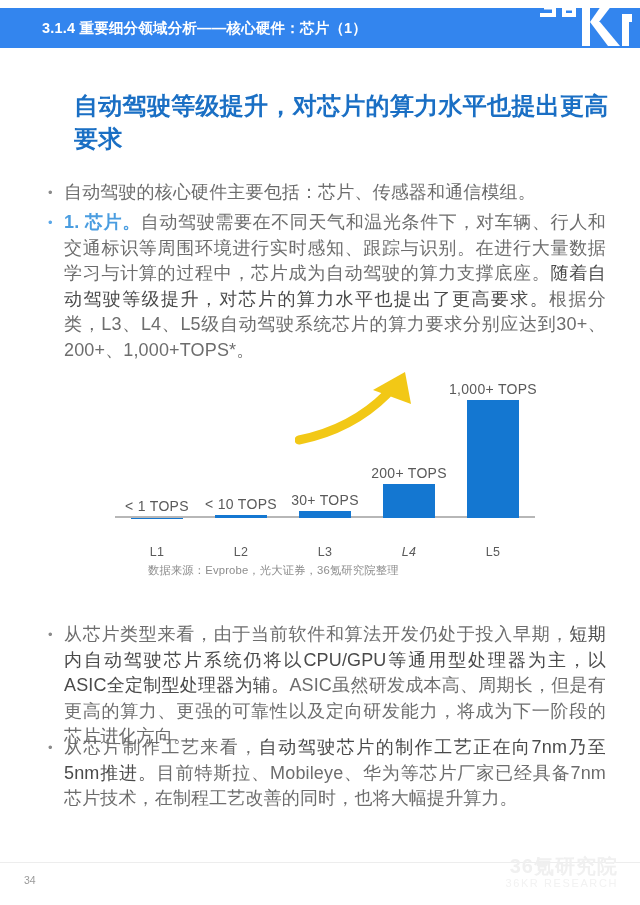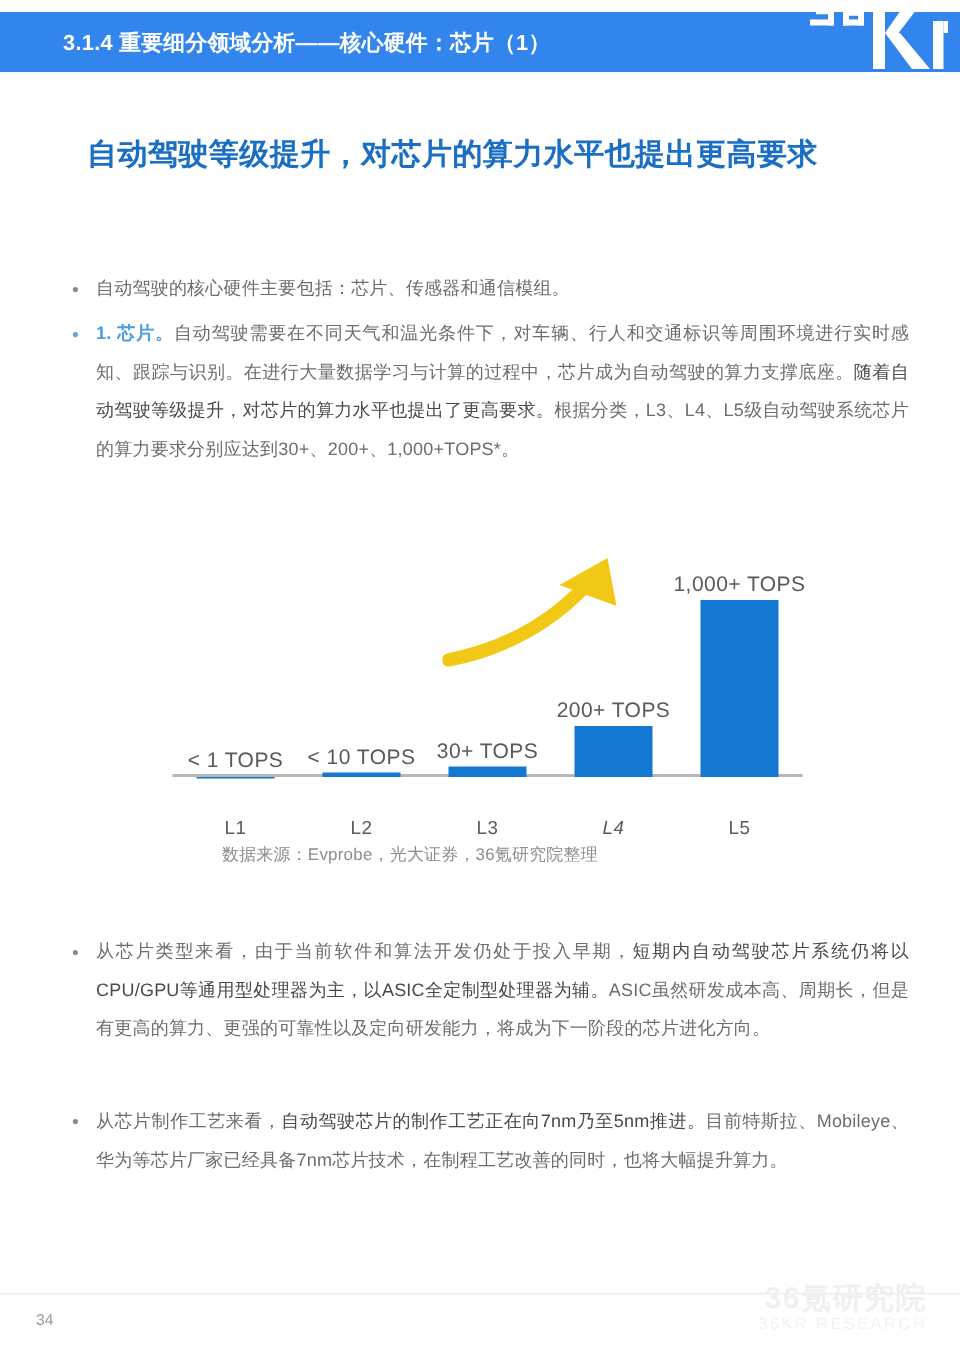--- a/index.html
+++ b/index.html
@@ -43,25 +43,25 @@
     right: 8px;
     top: -6px;
     width: 96px;
     height: 58px;
     overflow: hidden;
   }
 
   
   .main-title {
     position: absolute;
-    left: 58px;
+    left: 74px;
     top: 90px;
     width: 540px;
     color: #1a6fc4;
-    font-size: 20px;
+    font-size: 24px;
     font-weight: bold;
     line-height: 1.36;
     letter-spacing: 0.3px;
   }
 
   
   .bullet-block {
     position: absolute;
     display: flex;
     align-items: flex-start;
@@ -72,21 +72,21 @@
     color: #8a8a8a;
     font-size: 13px;
     line-height: 25px;
     text-align: left;
     padding-left: 2px;
   }
   .bullet-dot.blue { color: #5aa7e8; }
   .bullet-text {
     flex: 1;
     color: #6d6d6d;
-    font-size: 12px;
+    font-size: 18px;
     line-height: 25.5px;
     text-align: justify;
     letter-spacing: 0.15px;
   }
   .bullet-text b { color: #4a4a4a; font-weight: normal; }
   .kw-blue { color: #4a9de0; font-weight: bold; }
 
   #b1 { left: 46px; top: 180px; width: 560px; }
   #b2 { left: 46px; top: 210px; width: 560px; }
   #b3 { left: 46px; top: 622px; width: 560px; }

